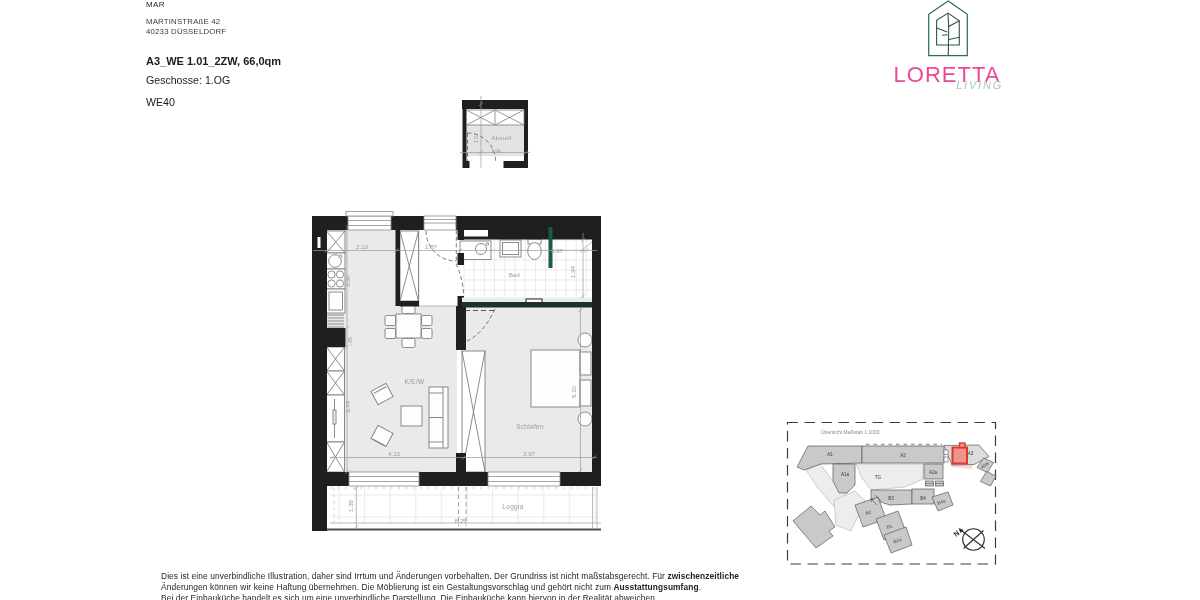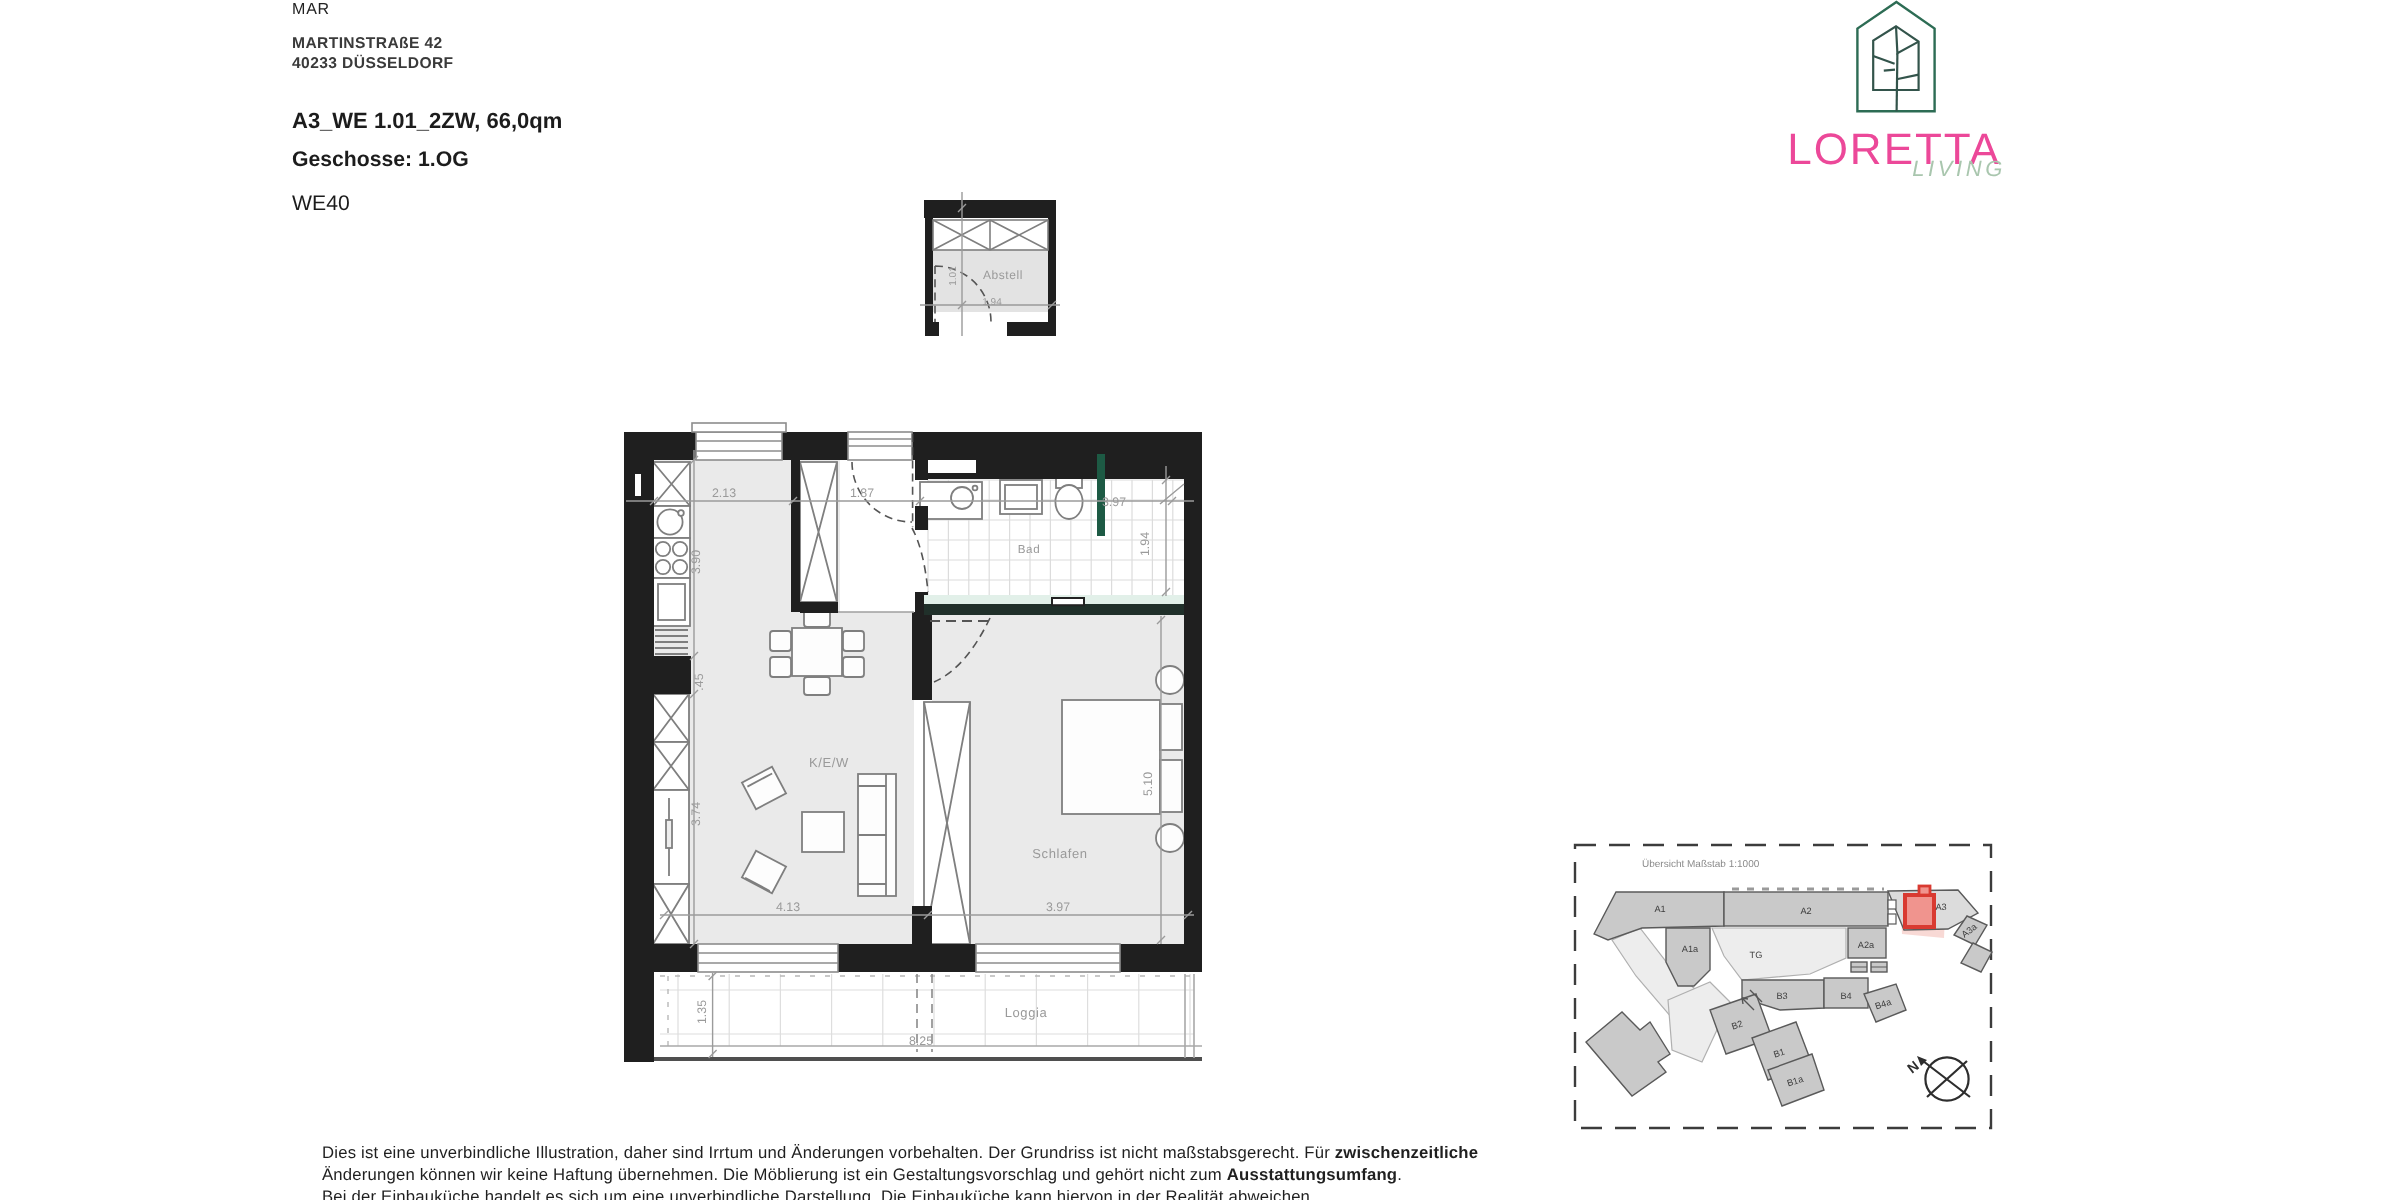--- a/index.html
+++ b/index.html
@@ -1,21 +1,21 @@
 <!DOCTYPE html>
 <html><head>
 <meta charset="utf-8">
 <style>
   html,body { margin:0; padding:0; background:#fff; width:1200px; height:600px;
                overflow:hidden; font-family:"Liberation Sans", sans-serif; }
   .abs { position:absolute; }
   #hdr1 { left:146px; top:0px; font-size:8px; font-weight:normal; color:#222; letter-spacing:0.4px; }
-  #hdr2 { left:146px; top:17px; font-size:7.8px; color:#3a3a3a; line-height:10px; letter-spacing:0.2px;font-weight:bold; }
+  #hdr2 { left:146px; top:17px; font-size:7.8px; color:#3a3a3a; line-height:10px; letter-spacing:0.2px; }
   #hdr3 { left:146px; top:54.5px; font-size:11px; font-weight:bold; color:#1c1c1c; }
-  #hdr4 { left:146px; top:74px; font-size:10.6px; font-weight:bold; color:#1c1c1c; }
+  #hdr4 { left:146px; top:74px; font-size:10.6px; font-weight:normal; color:#1c1c1c; }
   #hdr5 { left:146px; top:95.5px; font-size:10.6px; font-weight:normal; color:#1c1c1c; }
   #loretta { left:891px; top:61.5px; width:112px; text-align:center; color:#ec4899;
               font-size:22px; letter-spacing:1px; }
   #living  { left:891px; top:79px; width:112px; text-align:right; color:#a9c6ae;
               font-size:11px; letter-spacing:1.8px;font-style:italic; }
   #disc { left:161px; top:571.3px; width:640px; font-size:8.35px; color:#1f1f1f; letter-spacing:-0.1px;
            line-height:10.8px; letter-spacing:0.1px; }
 </style>
 </head>
 <body>

